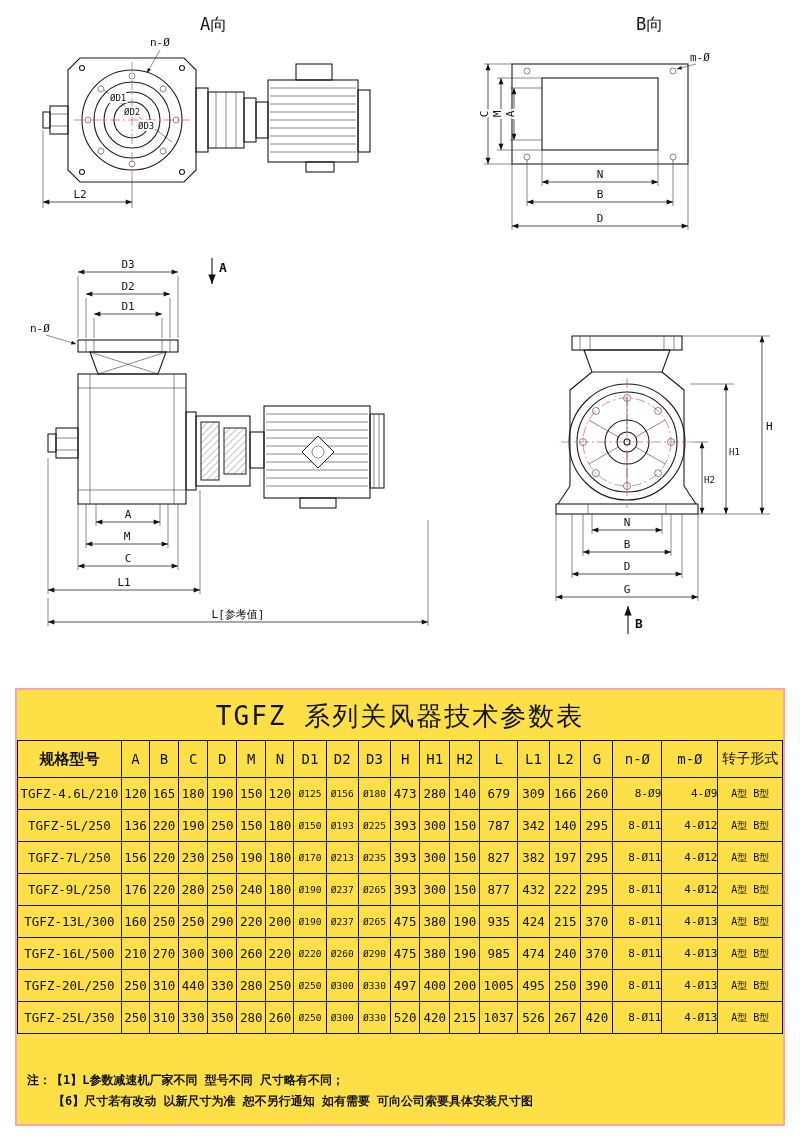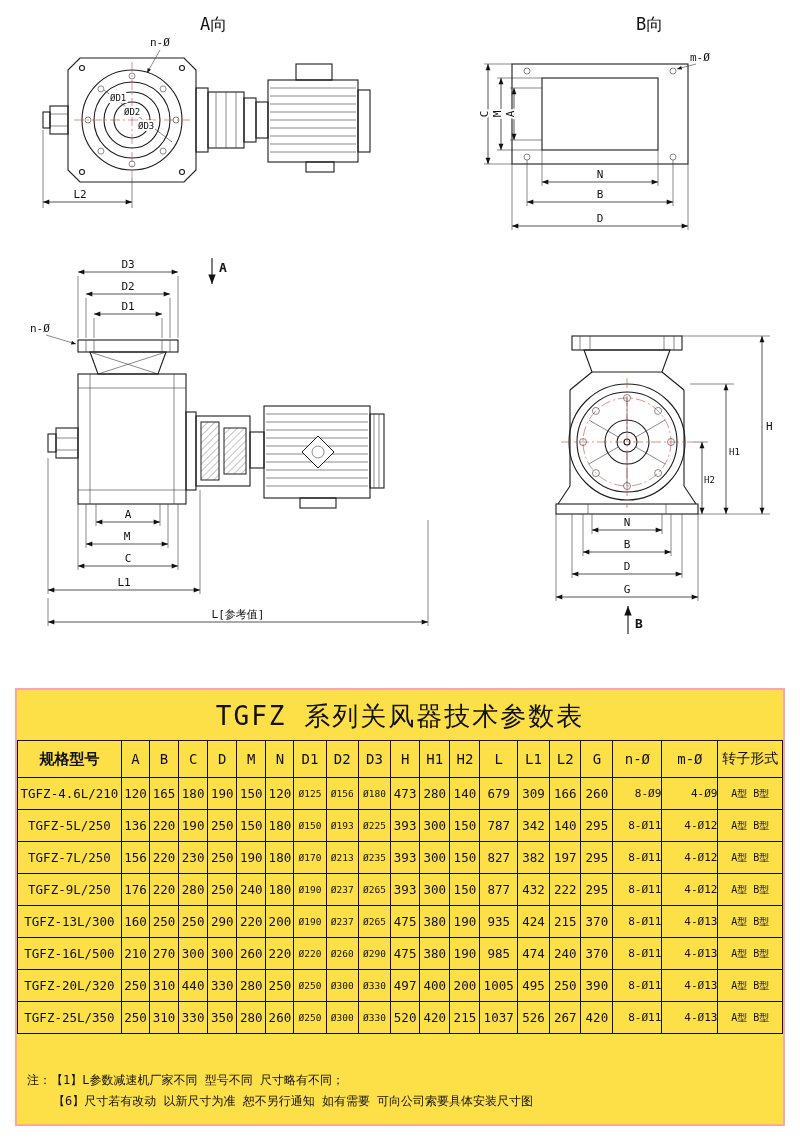--- a/index.html
+++ b/index.html
@@ -22,21 +22,21 @@
   .table-frame{position:absolute;left:15px;top:688px;width:770px;height:438px;border:2px solid #fca5a5;background:#fde047;box-sizing:border-box;}
   .table-title{text-align:center;font-size:26px;letter-spacing:2px;height:50px;line-height:52px;box-sizing:border-box;}
   table.spec{width:766px;border-collapse:collapse;table-layout:fixed;}
   .spec th,.spec td{border:1px solid #111;text-align:center;vertical-align:middle;padding:0;white-space:nowrap;overflow:hidden;}
   .spec th{height:36px;font-size:14px;font-weight:normal;margin-top:21px;}
   .spec th.model-h{font-size:15px;font-weight:bold;}
   .spec td{height:31px;font-size:12.5px;}
   .spec td.dia{font-size:9.5px;}
   .spec td.dia2{font-size:11px;text-align:right;}
   .spec td.rotor{font-size:10px;}
-  .notes{position:absolute;left:10px;bottom:12px;font-size:12px;line-height:21px;font-weight:400;margin-top:44px;}
+  .notes{position:absolute;left:10px;bottom:12px;font-size:12px;line-height:21px;font-weight:700;margin-top:44px;}
   .notes .n2{padding-left:26px;}
 </style>
 </head>
 <body>
 
 <div class="page">
 
   <div class="drawing-area">
     <svg width="800" height="665" viewBox="0 0 800 665">
       <defs>
@@ -502,21 +502,21 @@
             <td>190</td>
             <td>985</td>
             <td>474</td>
             <td>240</td>
             <td>370</td>
             <td class="dia2">8-Ø11</td>
             <td class="dia2">4-Ø13</td>
             <td class="rotor">A型 B型</td>
           </tr>
           <tr>
-            <td>TGFZ-20L/320</td>
+            <td>TGFZ-20L/250</td>
             <td>250</td>
             <td>310</td>
             <td>440</td>
             <td>330</td>
             <td>280</td>
             <td>250</td>
             <td class="dia">Ø250</td>
             <td class="dia">Ø300</td>
             <td class="dia">Ø330</td>
             <td>497</td>

